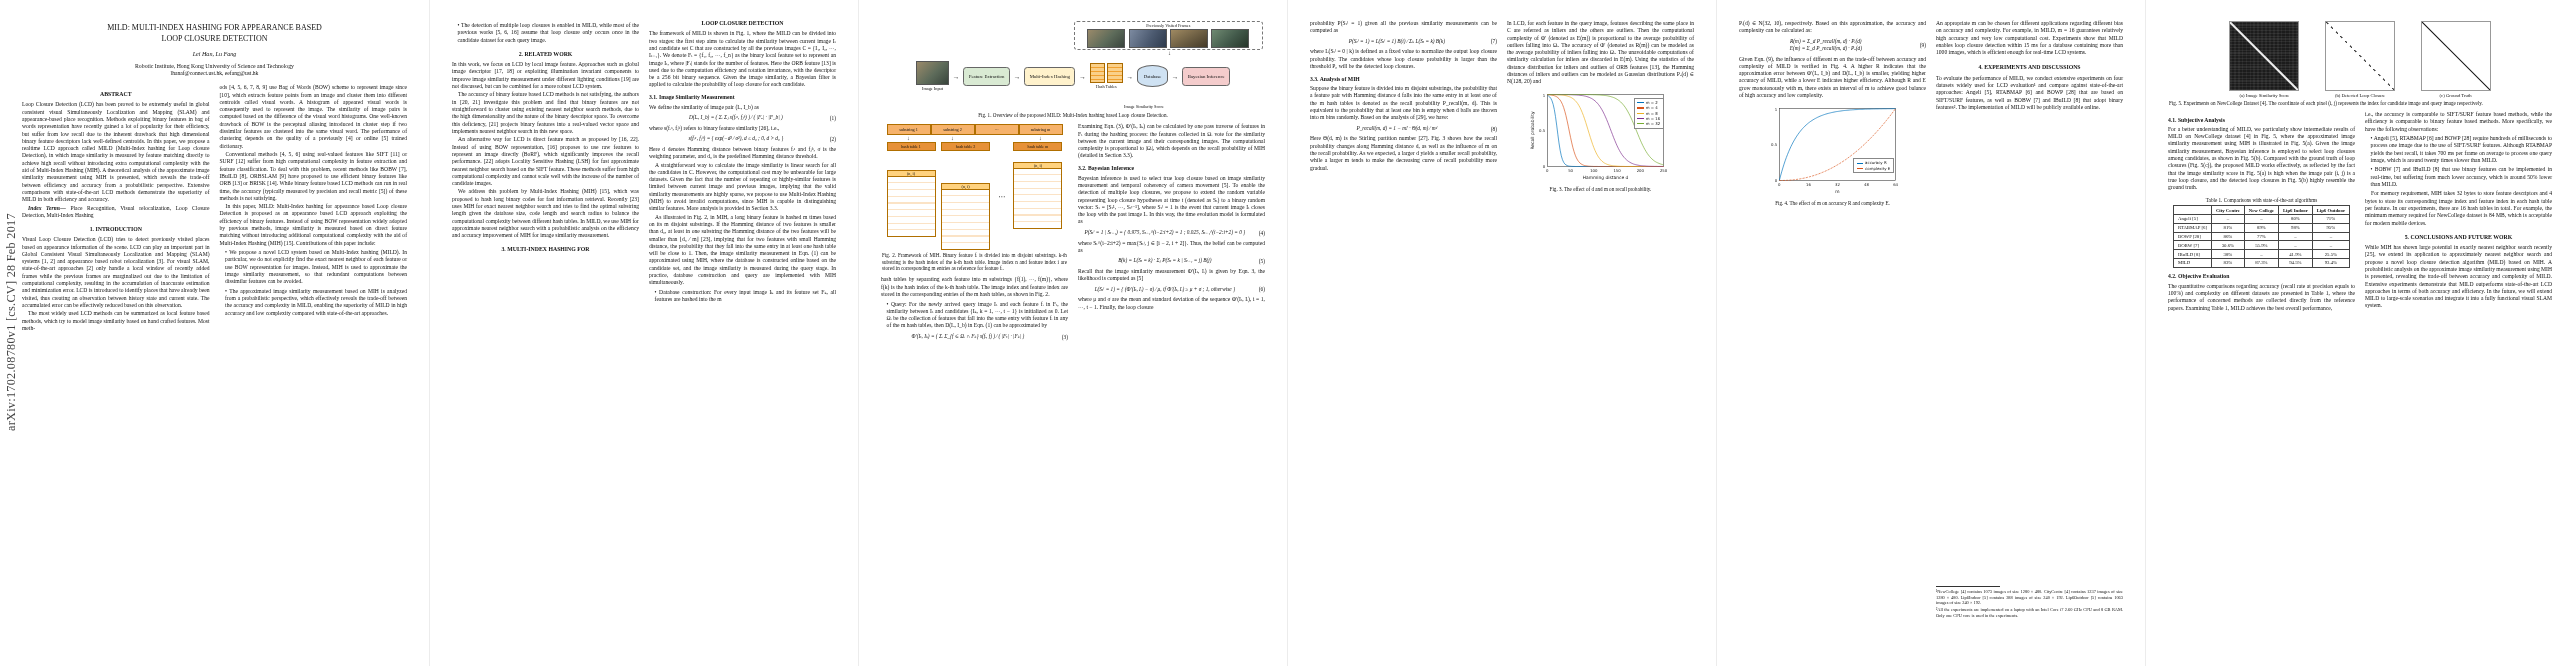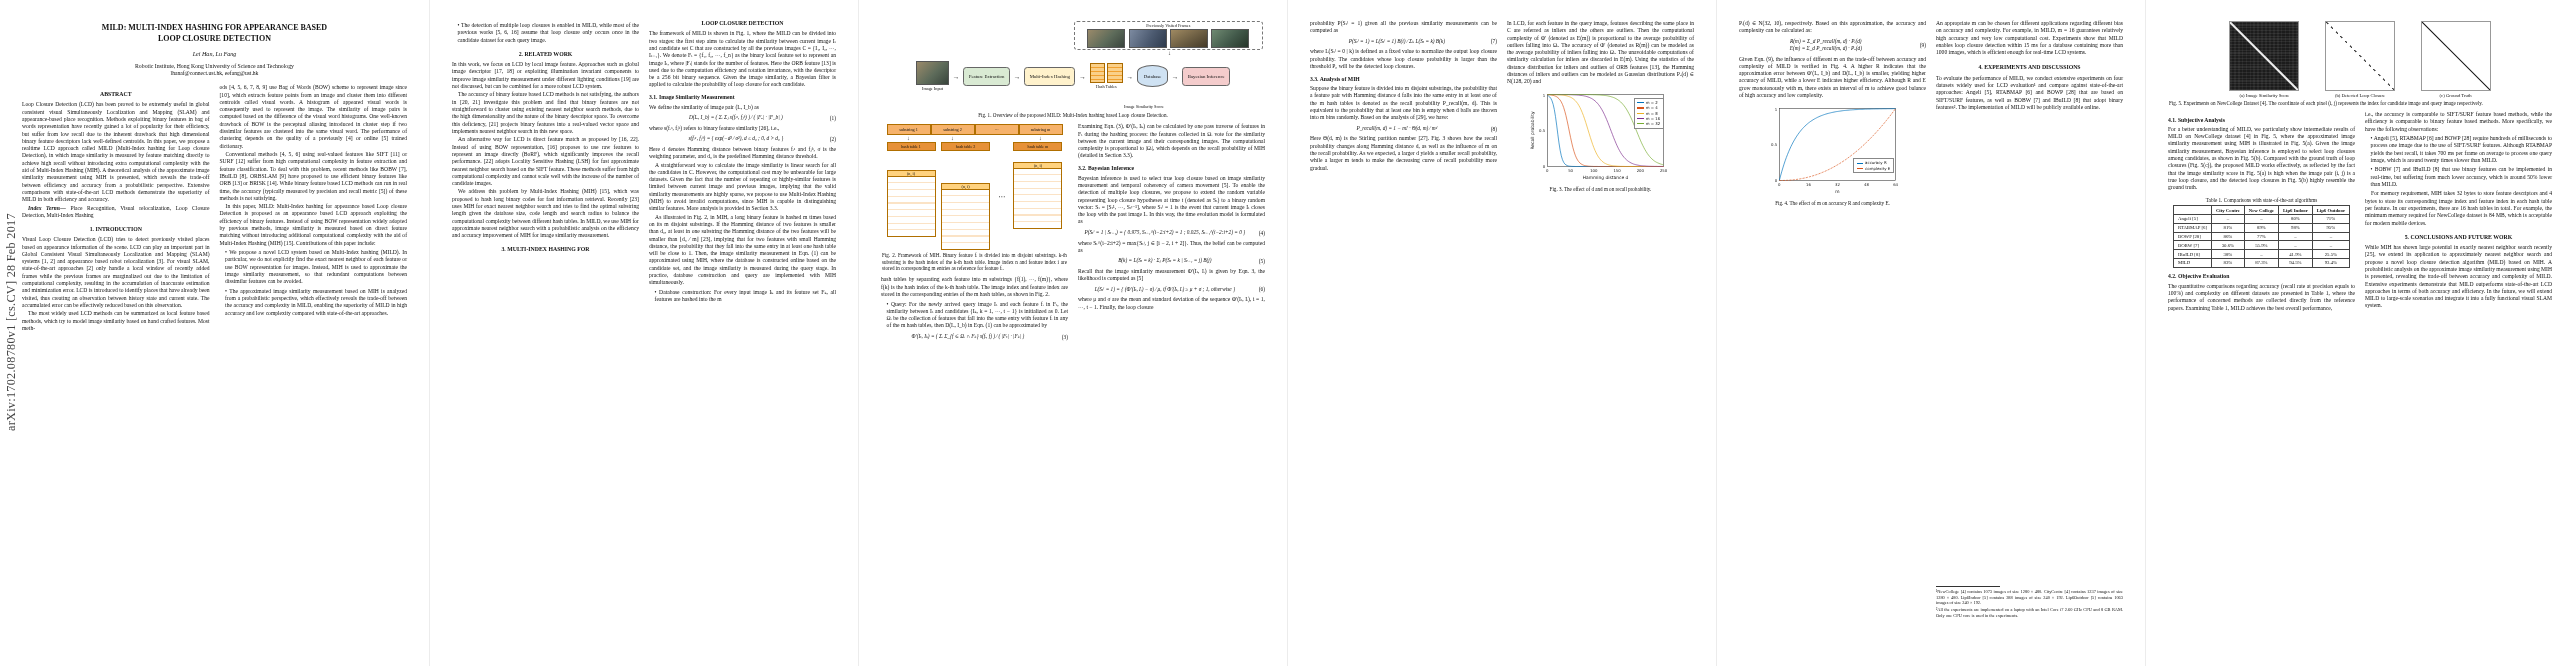--- a/index.html
+++ b/index.html
@@ -18,21 +18,21 @@
   .h1.tight{margin:6.7px 0 0;}
   .h1.tight2{margin:0 0 4.4px;}
   .h2{font-size:5.7px;font-weight:bold;margin:5.6px 0 3.3px;}
   .bullet{font-size:5.6px;line-height:7.3px;text-align:justify;margin:2.2px 0 2.2px 5.6px;text-indent:0;}
   .eq{display:flex;align-items:center;margin:3.3px 0;}
   .eqb{flex:1;text-align:center;font-size:5.3px;font-style:italic;line-height:7.2px;white-space:pre-line;}
   .eqn{width:13.3px;text-align:right;font-size:5.3px;}
   .caption{font-size:5.1px;line-height:6.6px;margin:2.2px 1.1px 4.4px;text-align:justify;}
   .caption.center{text-align:center;}
   .titleblock{text-align:center;margin:3.3px 0 7.8px;}
-  .ptitle{font-size:8px;font-weight:bold;line-height:10.6px;}
+  .ptitle{font-size:8px;font-weight:normal;line-height:10.6px;}
   .authors{font-size:6.1px;font-style:italic;margin-top:6.7px;}
   .affil{font-size:5.8px;margin-top:5.6px;}
   .emails{font-size:5.6px;margin-top:1.7px;}
   .iterms{font-style:italic;font-weight:bold;}
   
   .fig1{position:relative;height:89px;margin-top:1.1px;}
   .f1prev{position:absolute;top:0;right:2.2px;width:189px;height:29px;border:0.8px dashed #777;border-radius:3.3px;padding:1.1px 3.3px;box-sizing:border-box;background:#fff;}
   .f1prevlabel{font-size:4.2px;text-align:center;}
   .f1thumbs{display:flex;gap:3.3px;justify-content:center;margin-top:1.1px;}
   .thumb{width:36px;height:16.7px;border:0.6px solid #555;}

